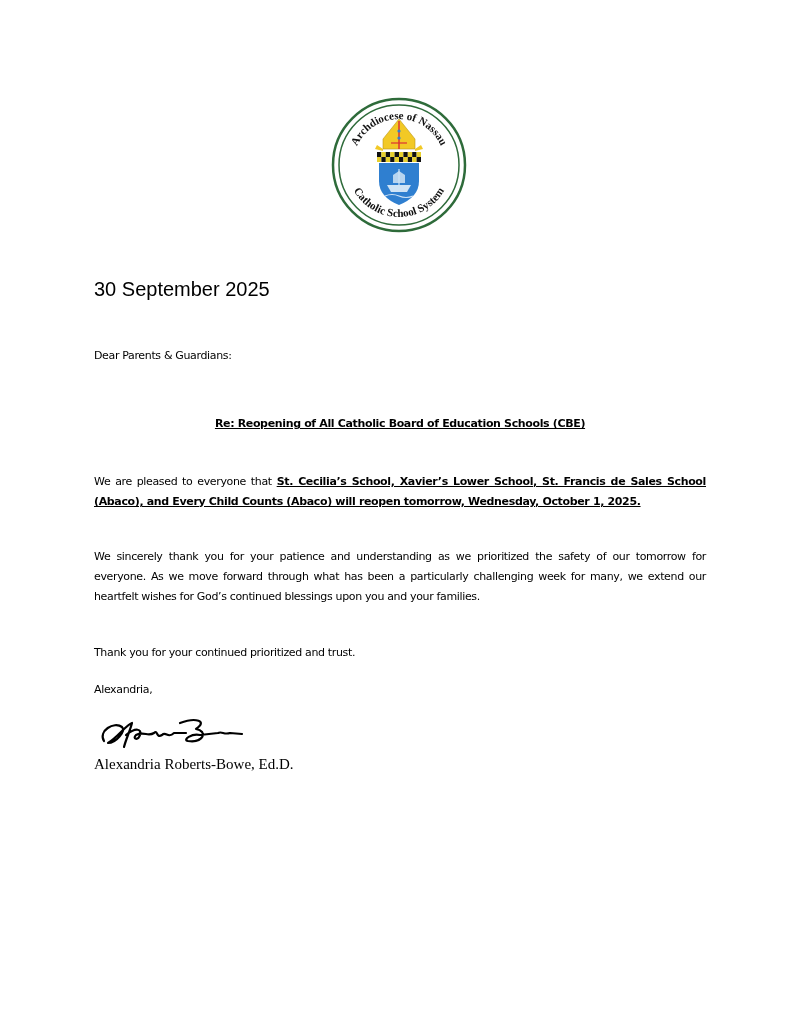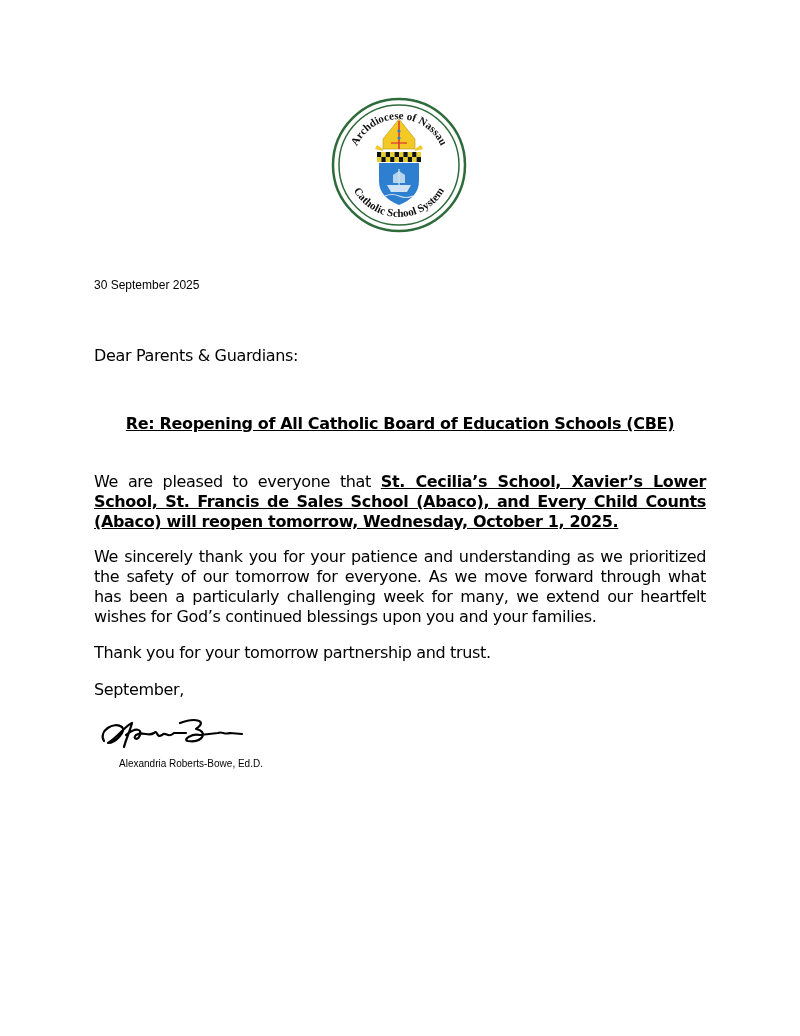--- a/index.html
+++ b/index.html
@@ -1,30 +1,30 @@
 <!DOCTYPE html>
 <html><head>
   <meta charset="utf-8">
   <style>
     html, body { margin: 0; padding: 0; background: #ffffff; }
     body { width: 800px; height: 1036px; position: relative; overflow: hidden; color: #000; }
     .page { position: absolute; left: 0; top: 0; width: 800px; height: 1036px; background: #fff; }
     .logo { position: absolute; left: 331px; top: 97px; width: 136px; height: 136px; }
-    .date { position: absolute; left: 94px; top: 278px; font-family: "Liberation Sans", sans-serif; font-size: 12px; }
-    .body-text { font-family: "DejaVu Sans", sans-serif; font-size: 16px; letter-spacing: -0.35px; line-height: 20px; }
+    .date { position: absolute; left: 94px; top: 278px; font-family: "Liberation Sans", sans-serif; font-size: 20px; }
+    .body-text { font-family: "DejaVu Sans", sans-serif; font-size: 11px; letter-spacing: -0.35px; line-height: 20px; }
     .salutation { position: absolute; left: 94px; top: 346px; }
     .subject { position: absolute; left: 0; width: 800px; top: 414px; text-align: center; font-weight: bold; text-decoration: underline; }
     .para { position: absolute; left: 94px; width: 612px; text-align: justify; }
     .p1 { top: 472px; }
     .p2 { top: 547px; }
     .p3 { top: 643px; }
     .closing { position: absolute; left: 94px; top: 680px; }
     .b-under { font-weight: bold; text-decoration: underline; }
     .signature { position: absolute; left: 96px; top: 713px; width: 150px; height: 40px; }
-    .signer { position: absolute; left: 94px; top: 755px; font-family: Liberation Sans, sans-serif; font-size: 10px; line-height: 18px; margin-left: 25px; }
+    .signer { position: absolute; left: 94px; top: 755px; font-family: Liberation Serif, serif; font-size: 15px; line-height: 18px; }
   </style>
 </head>
 <body>
 
 <div class="page">
 
   <svg class="logo" viewBox="0 0 136 136">
     <defs>
       <path id="topArc" d="M 22 68 A 46 46 0 0 1 114 68"></path>
       <path id="botArc" d="M 16 68 A 52 52 0 0 0 120 68"></path>
@@ -81,23 +81,23 @@
   <div class="salutation body-text">Dear Parents &amp; Guardians:</div>
 
   <div class="subject body-text">Re: Reopening of All Catholic Board of Education Schools (CBE)</div>
 
   <div class="para p1 body-text">
     <span>We are pleased to everyone that </span><span class="b-under">St. Cecilia’s School, Xavier’s Lower School, St. Francis de Sales School (Abaco), and Every Child Counts (Abaco) will reopen tomorrow, Wednesday, October 1, 2025.</span>
   </div>
 
   <div class="para p2 body-text">We sincerely thank you for your patience and understanding as we prioritized the safety of our tomorrow for everyone. As we move forward through what has been a particularly challenging week for many, we extend our heartfelt wishes for God’s continued blessings upon you and your families.</div>
 
-  <div class="para p3 body-text">Thank you for your tomorrow partnership and trust.</div>
+  <div class="para p3 body-text">Thank you for your continued prioritized and trust.</div>
 
-  <div class="closing body-text">September,</div>
+  <div class="closing body-text">Alexandria,</div>
 
   <svg class="signature" viewBox="0 0 150 40">
     <path d="M8 28 C2 18 18 8 26 14 C30 18 20 30 12 30 C22 24 30 12 36 10 C34 18 30 26 28 34 M30 22 C40 14 46 16 44 22 C42 28 36 26 40 22 C48 18 52 24 58 20 C62 16 60 26 66 22 C70 18 72 26 78 20 L90 20 M84 10 C100 4 112 8 100 16 C112 18 108 30 92 28 C86 27 96 20 104 22 L122 20 C126 18 128 22 134 20 L146 21" fill="none" stroke="#000" stroke-width="2.2" stroke-linecap="round" stroke-linejoin="round"></path>
   </svg>
 
   <div class="signer">
     <div>Alexandria Roberts-Bowe, Ed.D.</div>
   </div>
 
 </div>

